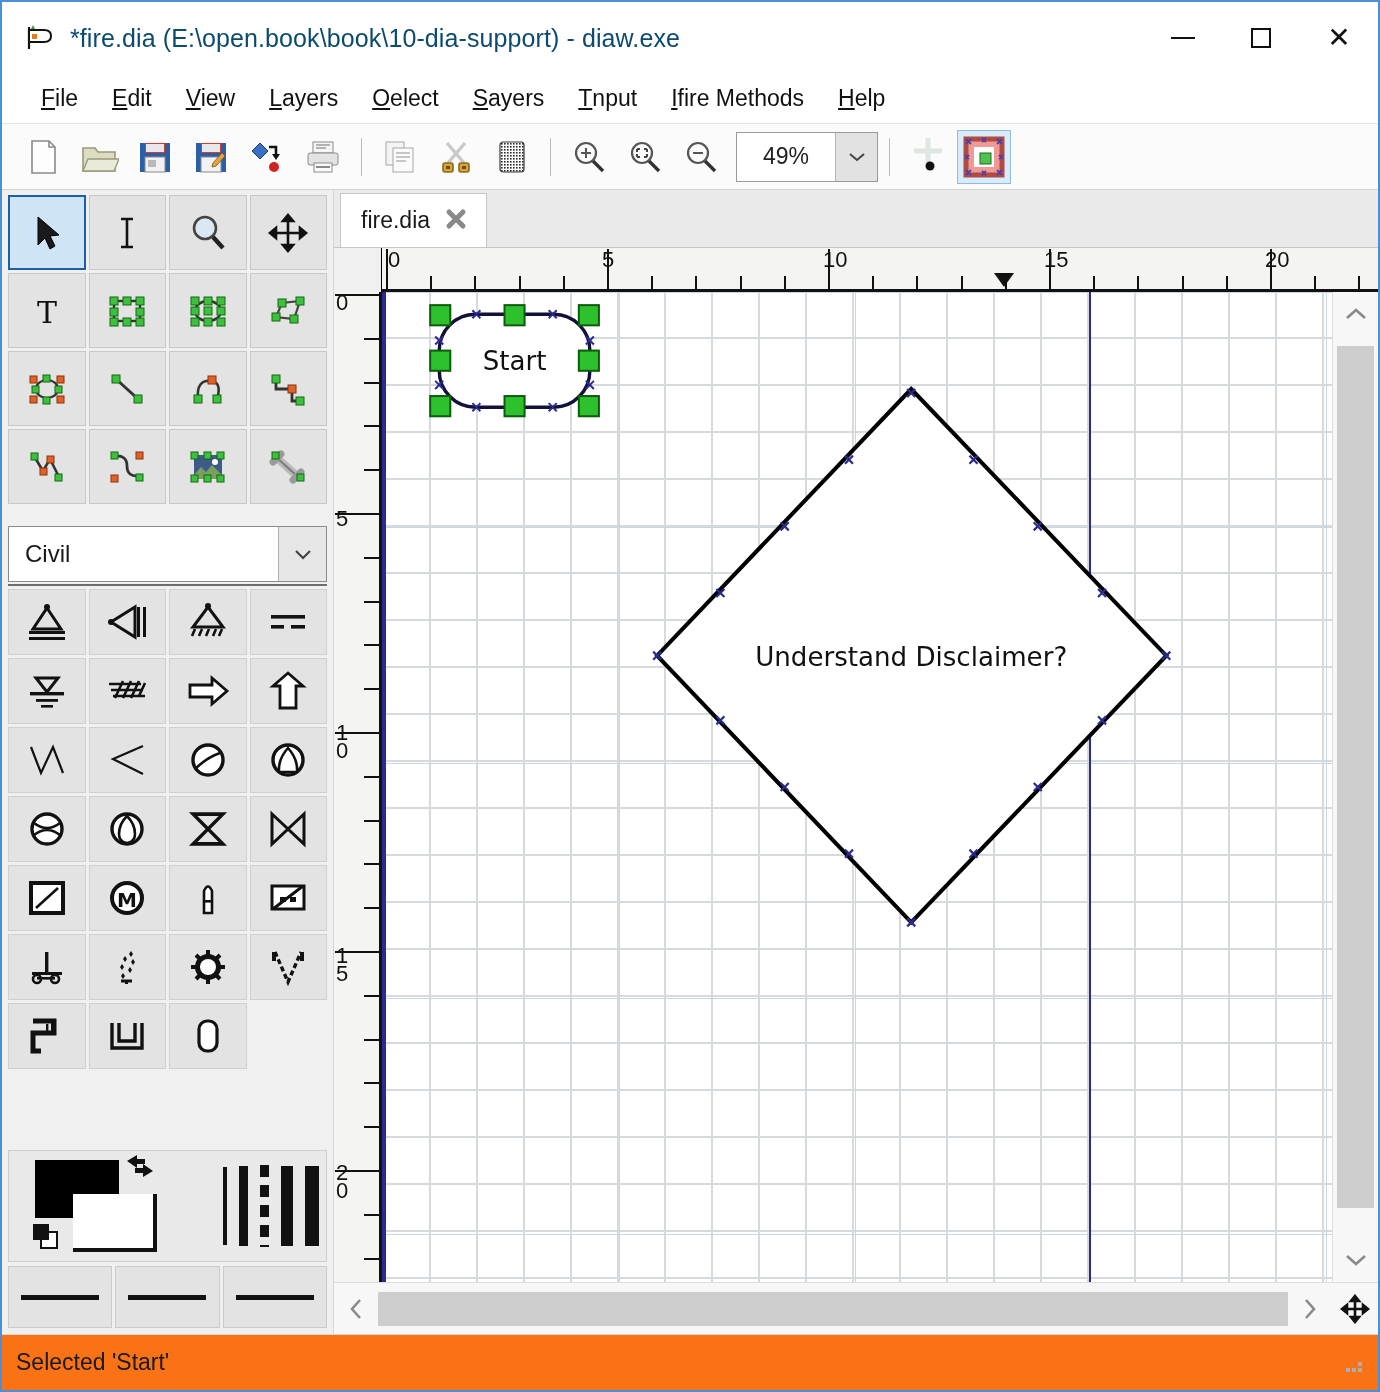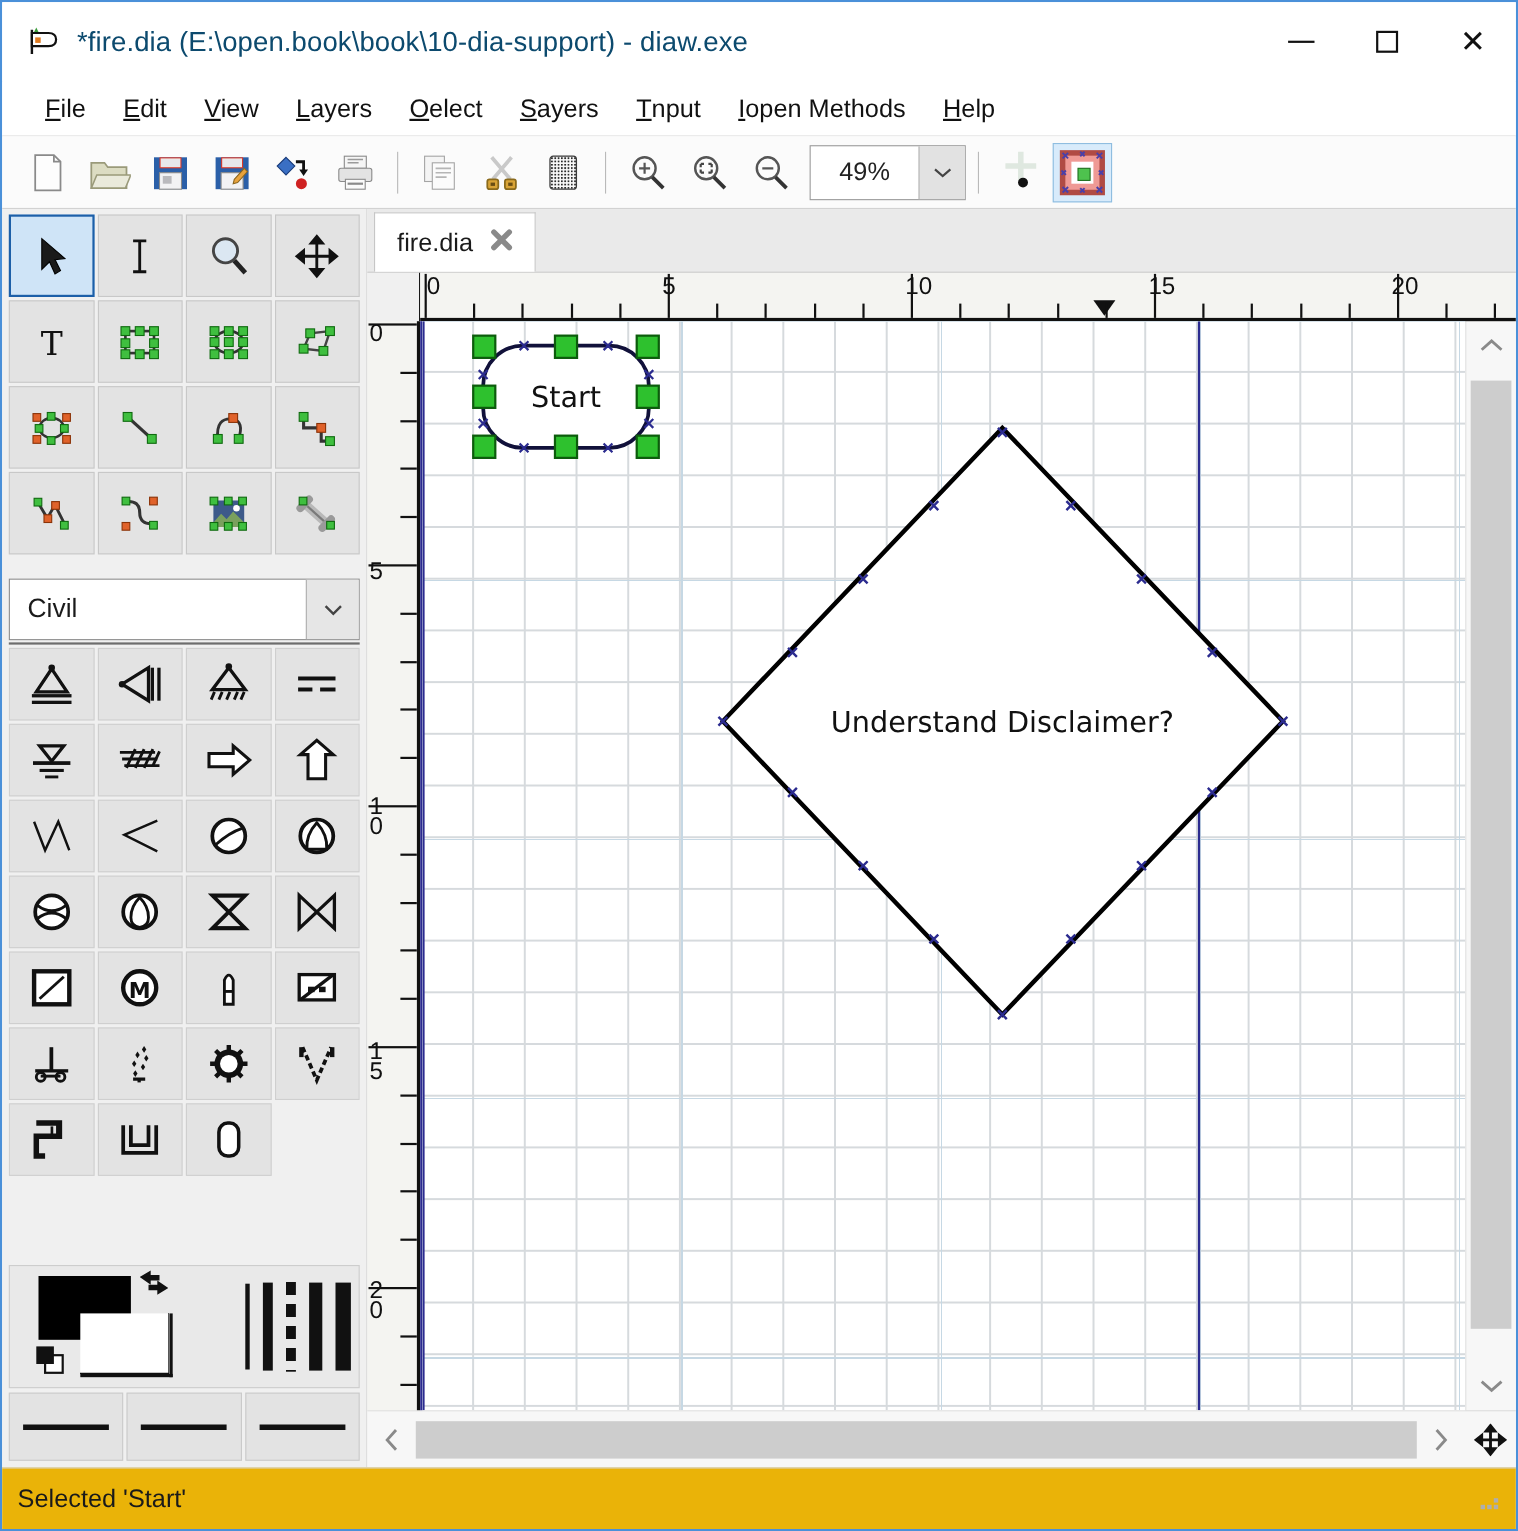--- a/index.html
+++ b/index.html
@@ -201,21 +201,21 @@
                  border-top: 1px solid #dcdcdc; align-items: center; }
   .hs-btn { width: 44px; display: flex; align-items: center; justify-content: center;
             color: #7a7a7a; font-size: 22px; }
   .hs-track { flex: 1; position: relative; height: 34px; }
   .hs-thumb { position: absolute; left: 0; right: 0; top: 0; bottom: 0; background: #cdcdcd; }
   .hs-corner { width: 46px; display: flex; align-items: center; justify-content: center; }
 
   
   .statusbar {
     height: 56px; flex: 0 0 56px;
-    background: #eab308; border-top: 1px solid #d6d6d6;
+    background: #f97316; border-top: 1px solid #d6d6d6;
     display: flex; align-items: center; padding-left: 14px;
     font-size: 23px; color: #1a1a1a;
   }
   .grip { margin-left: auto; margin-right: 10px; width: 26px; height: 22px; }
 
   .obj-label { font-size: 26px; fill: #111; font-family: "DejaVu Sans", sans-serif; }
 </style>
 </head>
 <body>
 
@@ -245,21 +245,21 @@
   </div>
 
   <div class="menubar">
     <div class="menu-item"><u>F</u><span>ile</span></div>
     <div class="menu-item"><u>E</u><span>dit</span></div>
     <div class="menu-item"><u>V</u><span>iew</span></div>
     <div class="menu-item"><u>L</u><span>ayers</span></div>
     <div class="menu-item"><u>O</u><span>elect</span></div>
     <div class="menu-item"><u>S</u><span>ayers</span></div>
     <div class="menu-item"><u>T</u><span>nput</span></div>
-    <div class="menu-item"><u>I</u><span>open Methods</span></div>
+    <div class="menu-item"><u>I</u><span>fire Methods</span></div>
     <div class="menu-item"><u>H</u><span>elp</span></div>
   </div>
 
   <div class="toolbar">
     <div class="tb-btn">
       <svg width="40" height="40" viewBox="0 0 40 40">
           <path d="M9 4 h17 l6 6 v26 h-23 z" fill="#fdfdfd" stroke="#8a8a8a" stroke-width="1.6"></path>
           <path d="M26 4 v6 h6" fill="none" stroke="#8a8a8a" stroke-width="1.6"></path>
         </svg>
     </div>

